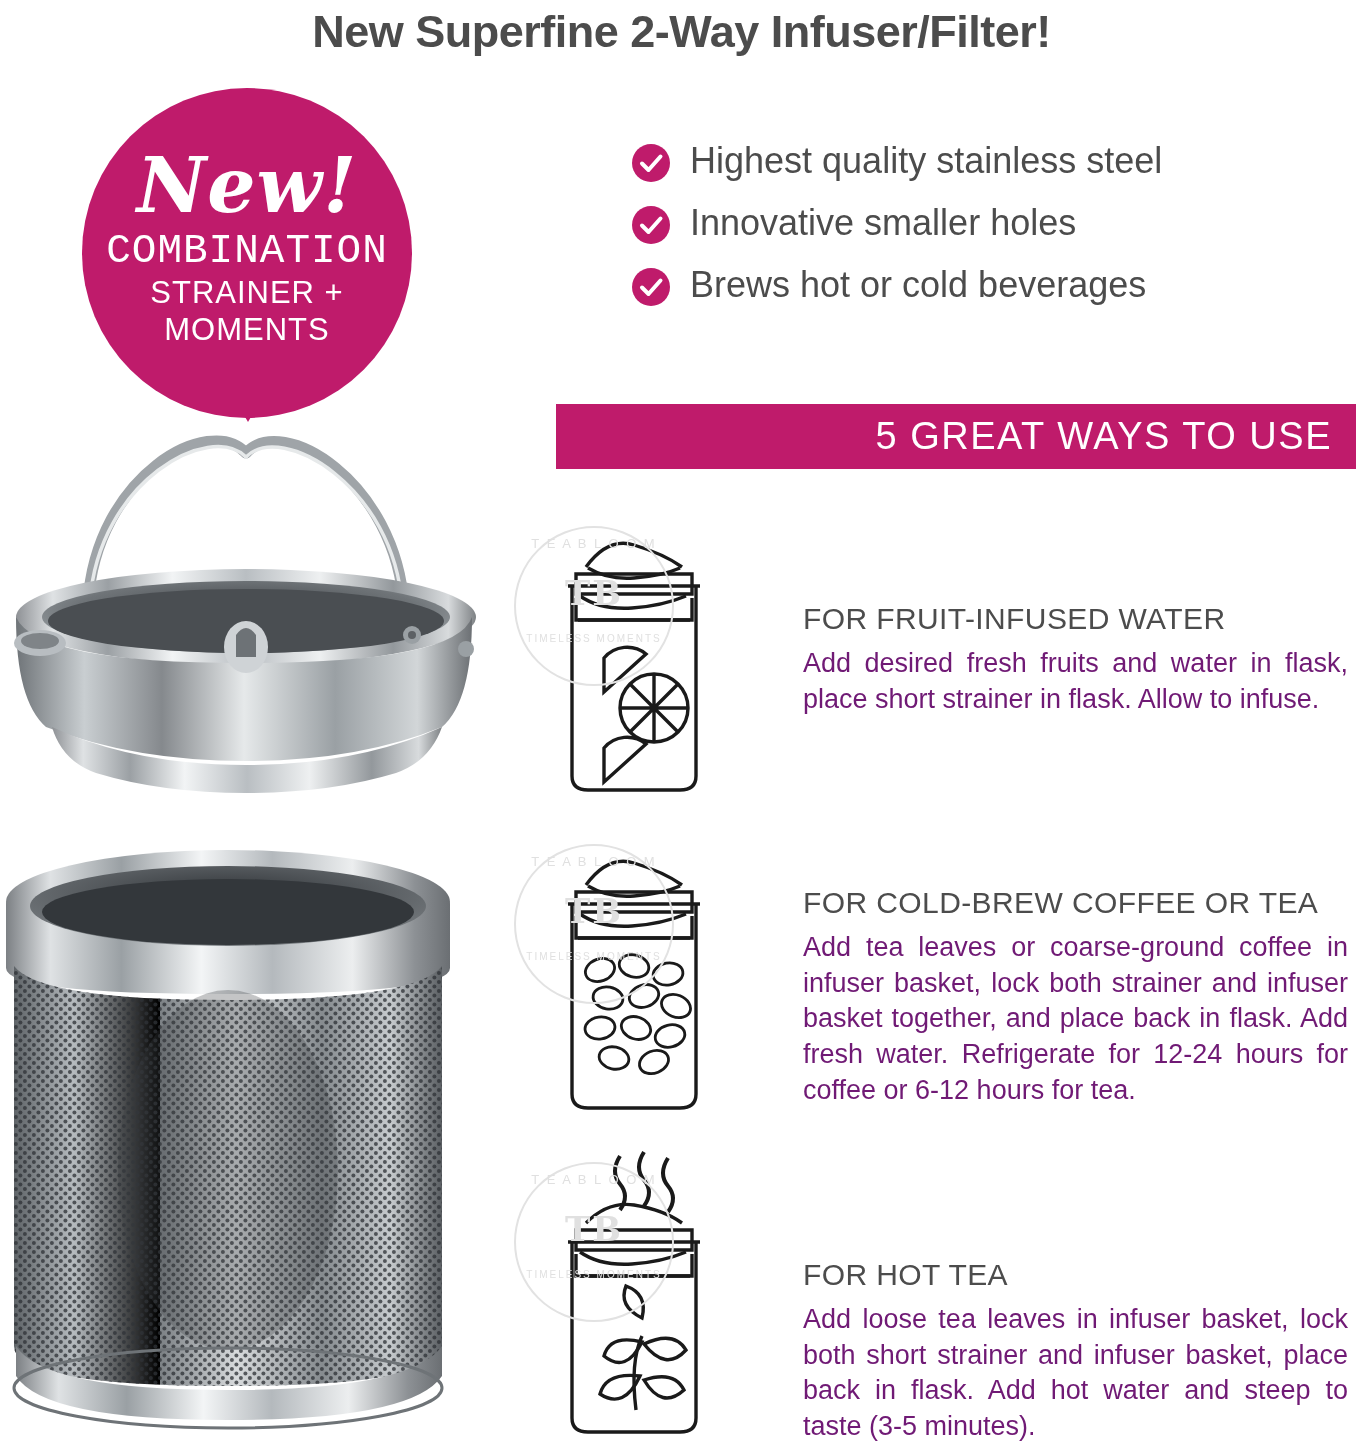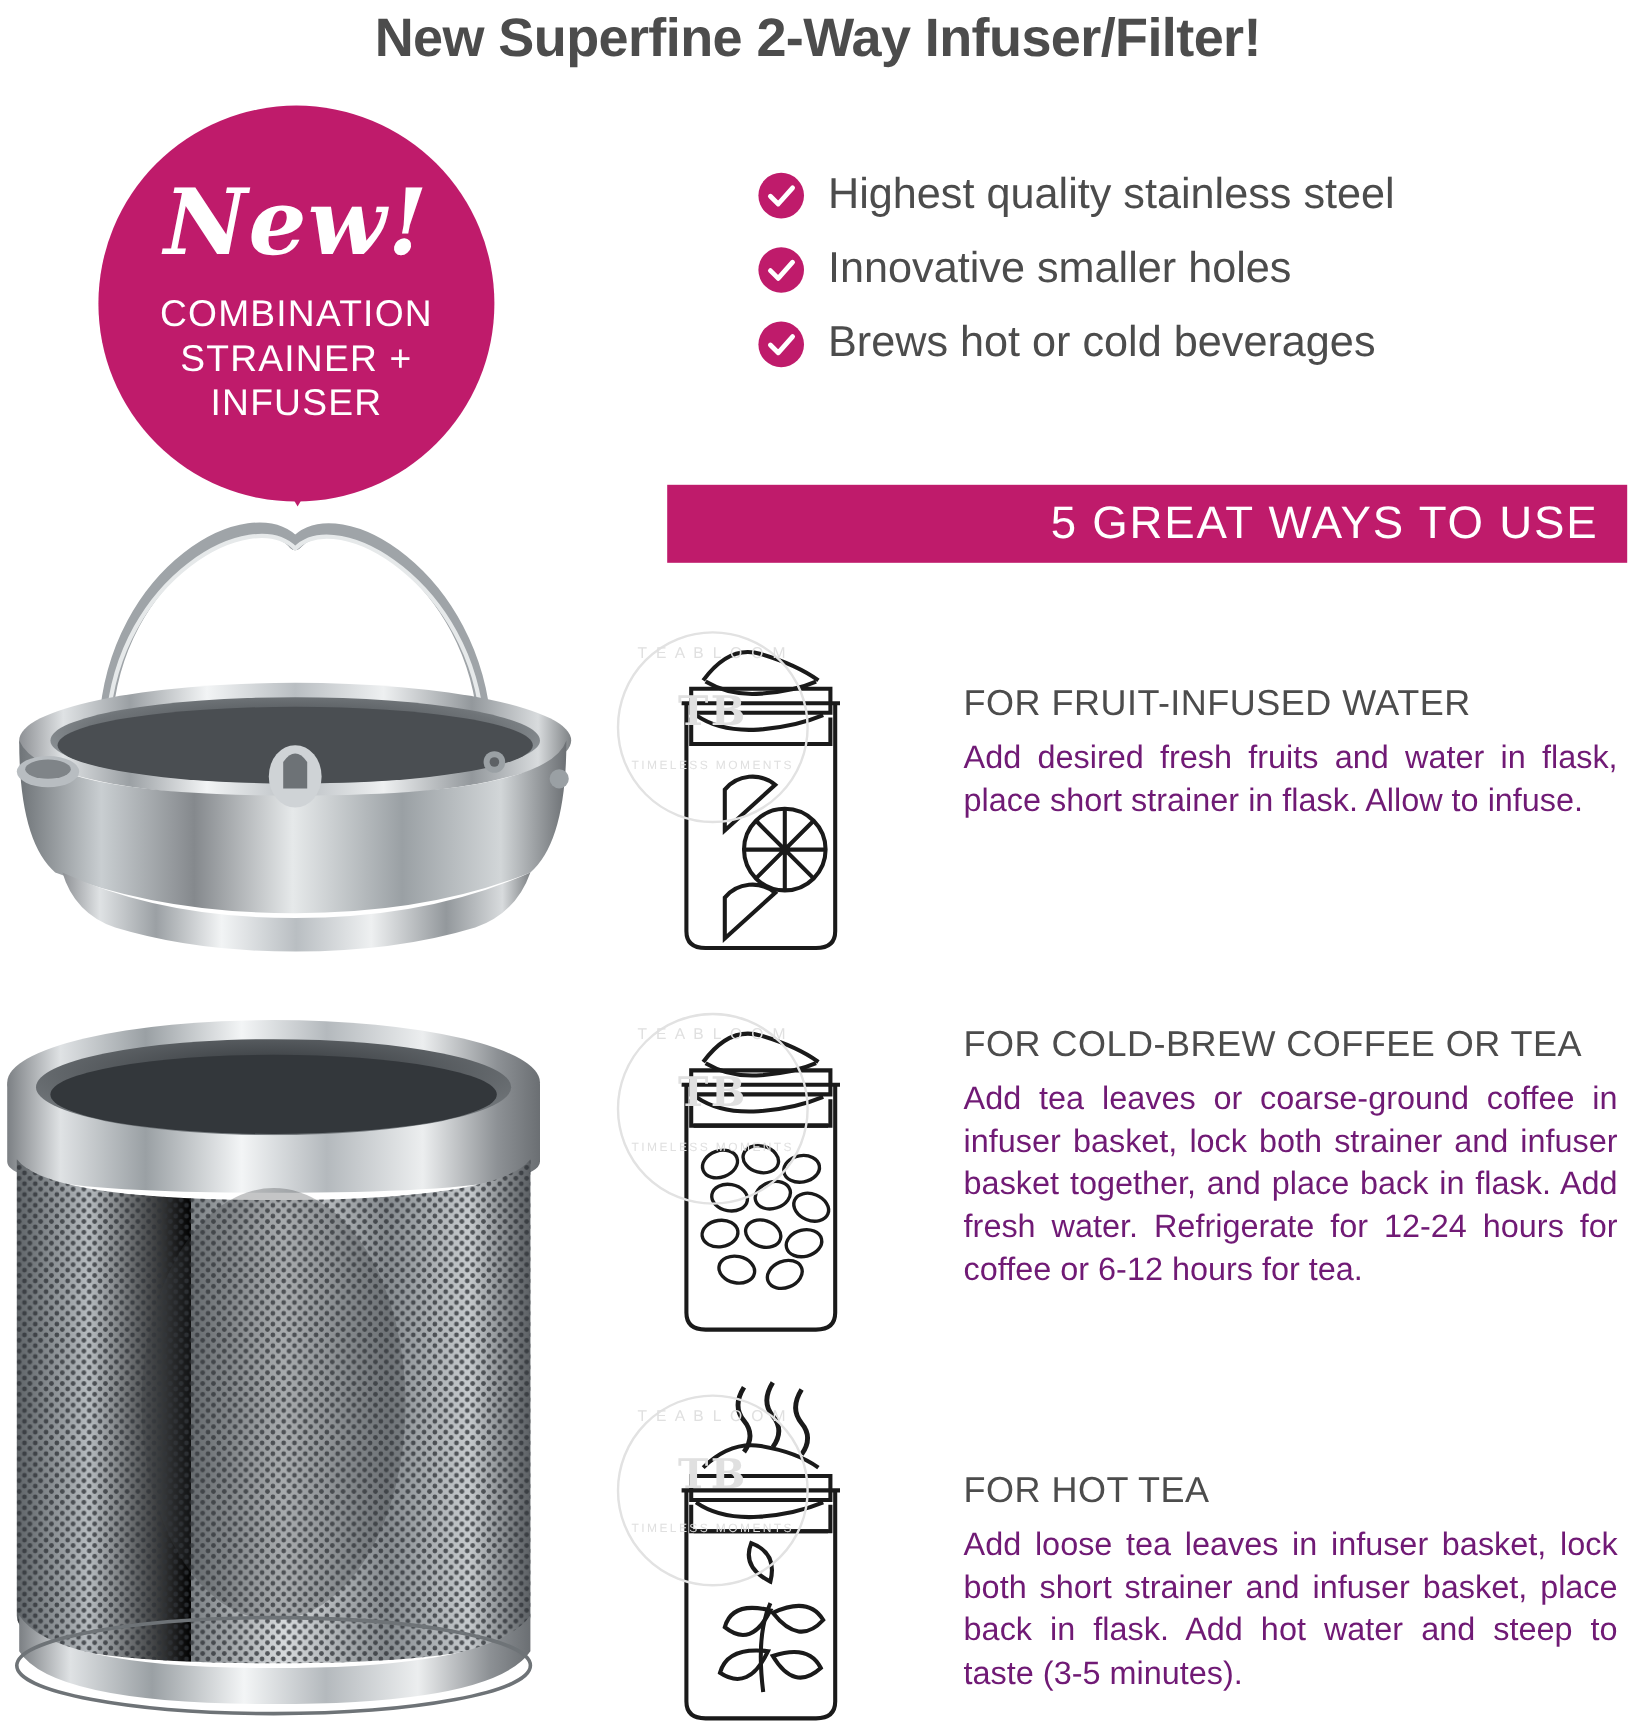--- a/index.html
+++ b/index.html
@@ -53,24 +53,25 @@
   .badge-new {
     font-family: "DejaVu Serif", serif;
     font-style: italic;
     font-size: 76px;
     font-weight: bold;
     line-height: 1;
     padding-top: 60px;
     letter-spacing: 1px;
   }
   .badge-l1 {
-    font-size: 31px;
+    font-size: 41px;
     letter-spacing: 1px;
-    margin-top: 20px;
+    margin-top: 4px;
     font-weight: 400;
+    font-family: Liberation Mono, monospace;
   }
   .badge-l2 {
     font-size: 31px;
     font-weight: normal;
     letter-spacing: 1px;
     line-height: 1.2;
   }
 
   
   .bullets {
@@ -133,20 +134,21 @@
     width: 250px;
     flex: 0 0 250px;
     position: relative;
   }
   .step-body { padding-left: 10px; padding-top: 58px; }
   .step-title {
     font-size: 30px;
     color: #4c4c4c;
     letter-spacing: 0.4px;
     margin-bottom: 10px;
+    margin-top: 32px;
   }
   .step-desc {
     font-size: 27px;
     line-height: 1.32;
     color: #701a75;
     text-align: justify;
   }
   #step-2 .step-body { padding-top: 78px; }
   #step-1 .step-body { padding-top: 24px; }
 
@@ -185,21 +187,21 @@
 </head>
 <body>
 
 <div class="headline">New Superfine 2-Way Infuser/Filter!</div>
 
 <div class="badge-tail"></div>
 <div class="badge">
   <div class="badge-new">New!</div>
   <div class="badge-l1">COMBINATION</div>
   <div class="badge-l2">STRAINER +</div>
-  <div class="badge-l2">INFUSER</div>
+  <div class="badge-l2">MOMENTS</div>
 </div>
 
 <div class="bullets">
   <div class="bullet">
     <span class="check">
       <svg width="38" height="38" viewBox="0 0 38 38">
           <path d="M10 19.5 L16.5 26 L28.5 12.5" stroke="#ffffff" stroke-width="4" fill="none" stroke-linecap="round" stroke-linejoin="round"></path>
         </svg>
     </span>
     <span class="bullet-text">Highest quality stainless steel</span>

